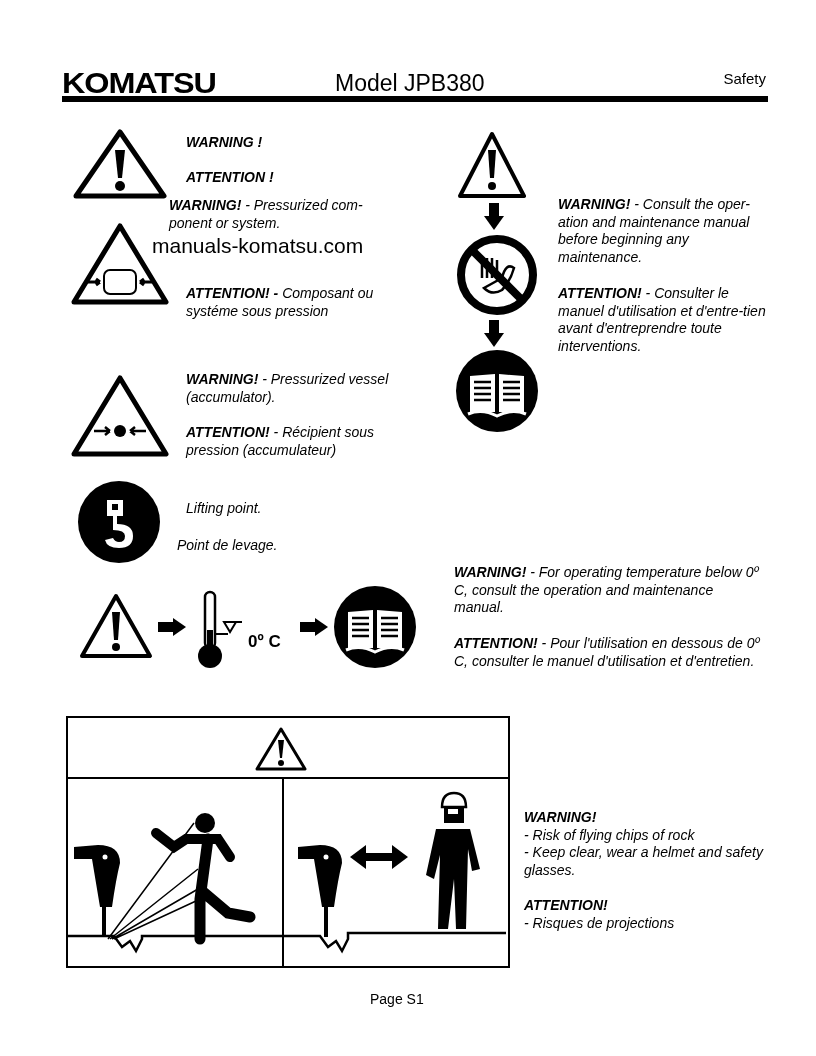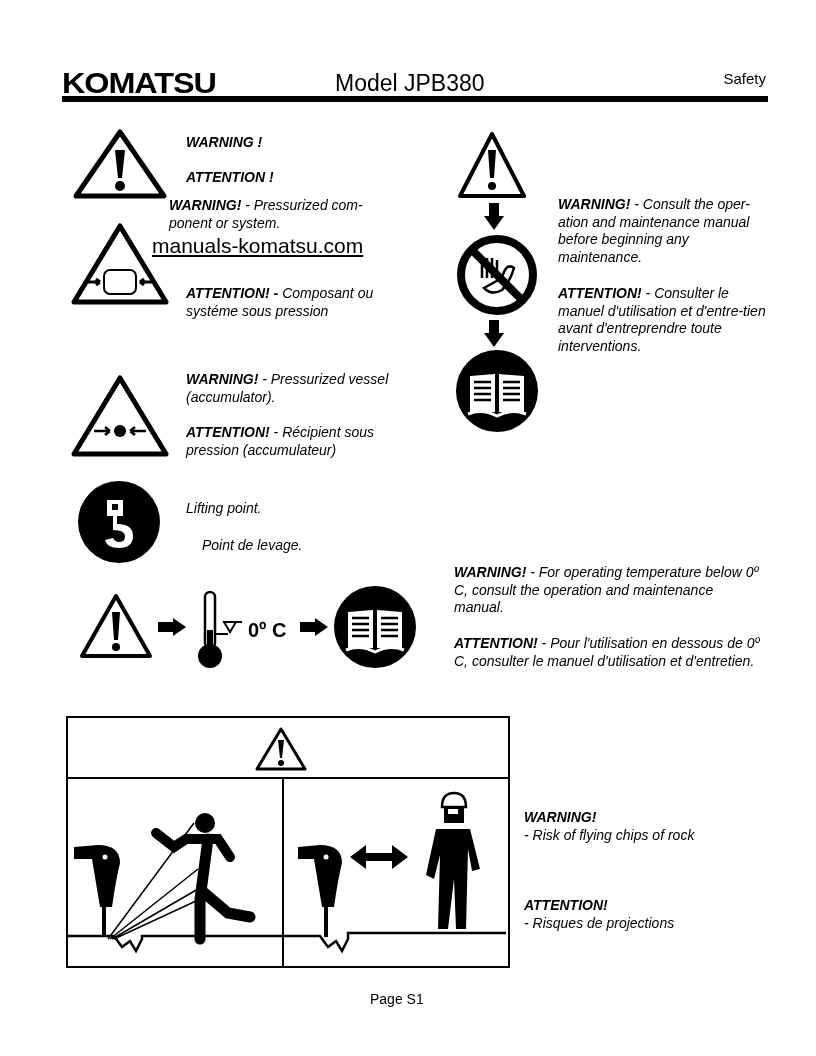--- a/index.html
+++ b/index.html
@@ -4,21 +4,21 @@
 <style>
   html, body { margin:0; padding:0; background:#ffffff; }
   body { width:816px; height:1056px; position:relative; overflow:hidden; font-family:"Liberation Sans", sans-serif; color:#000; }
   .abs { position:absolute; }
   .logo { left:62px; top:66px; font-family:"Liberation Sans", sans-serif; font-weight:900; font-size:30px; letter-spacing:-1px; transform:scaleX(1.08); transform-origin:left; }
   .model { left:290px; top:70px; font-size:23px;margin-left:45px; }
   .section { right:50px; top:70px; font-size:15px;margin-left:36px; }
   .rule { left:62px; top:96px; width:706px; height:6px; background:#000; }
   .txt { font-size:14px; line-height:17.5px;font-style:italic; }
   .txt b { font-weight:bold; }
-  .watermark { left:152px; top:234px; font-size:21px;text-decoration:underline; }
+  .watermark { left:152px; top:234px; font-size:21px; }
   .pageno { left:370px; top:991px; font-size:14px; }
   svg { display:block; }
   .panel { left:66px; top:716px; width:444px; height:252px; border:2px solid #000; box-sizing:border-box; }
   .p-line { left:0; top:59px; width:100%; height:2px; background:#000; }
   .p-div { left:214px; top:61px; width:2px; height:189px; background:#000; }
 </style>
 </head>
 <body>
 
 <div class="abs logo">KOMATSU</div>
@@ -58,21 +58,21 @@
 <div class="abs txt" style="left:186px;top:424px;width:220px;"><b>ATTENTION!</b><span> - Récipient sous pression (accumulateur)</span></div>
 
 <div class="abs" style="left:77px;top:480px;">
   <svg width="84" height="84" viewBox="0 0 84 84">
       <circle cx="42" cy="42" r="41" fill="#000"></circle>
       <path d="M30,20 L46,20 L46,36 L40,36 L40,44 Q56,44 56,56 Q56,68 42,68 Q30,68 28,60 L36,58 Q38,62 42,62 Q48,62 48,56 Q48,50 36,50 L36,36 L30,36 Z" fill="#fff"></path>
       <rect x="35" y="24" width="6" height="6" fill="#000"></rect>
     </svg>
 </div>
 <div class="abs txt" style="left:186px;top:500px;text-align:right;">Lifting point.</div>
-<div class="abs txt" style="left:202px;top:537px;text-align:right;">Point de levage.</div>
+<div class="abs txt" style="left:177px;top:537px;text-align:right;">Point de levage.</div>
 
 <div class="abs" style="left:456px;top:130px;">
   <svg width="72" height="70" viewBox="0 0 72 70">
       <polygon points="36,4 68,66 4,66" fill="#fff" stroke="#000" stroke-width="4" stroke-linejoin="round"></polygon>
       <path d="M32,20 L40,20 L38,48 L34,48 Z" fill="#000"></path>
       <circle cx="36" cy="56" r="4" fill="#000"></circle>
     </svg>
 </div>
 <div class="abs" style="left:484px;top:203px;">
   <svg width="20" height="28" viewBox="0 0 20 28">
@@ -120,21 +120,21 @@
 <div class="abs" style="left:196px;top:590px;">
   <svg width="56" height="80" viewBox="0 0 56 80">
       <rect x="9" y="2" width="10" height="56" rx="5" fill="#fff" stroke="#000" stroke-width="2.5"></rect>
       <circle cx="14" cy="66" r="12" fill="#000"></circle>
       <rect x="11" y="40" width="6" height="22" fill="#000"></rect>
       <line x1="19" y1="44" x2="32" y2="44" stroke="#000" stroke-width="2"></line>
       <path d="M28,32 L40,32 L34,42 Z" fill="#fff" stroke="#000" stroke-width="2"></path>
       <line x1="40" y1="32" x2="46" y2="32" stroke="#000" stroke-width="2"></line>
     </svg>
 </div>
-<div class="abs" style="left:248px;top:619px;font-size:20px;font-weight:bold;">0º C</div>
+<div class="abs" style="left:248px;top:632px;font-size:17px;font-weight:bold;">0º C</div>
 <div class="abs" style="left:300px;top:618px;">
   <svg width="28" height="18" viewBox="0 0 28 18">
       <rect x="0" y="4" width="16" height="10" fill="#000"></rect>
       <polygon points="15,0 28,9 15,18" fill="#000"></polygon>
     </svg>
 </div>
 <div class="abs" style="left:334px;top:586px;">
   <svg width="82" height="82" viewBox="0 0 82 82">
       <circle cx="41" cy="41" r="41" fill="#000"></circle>
       <path d="M14,26 L39,24 L39,62 L14,62 Z M43,24 L68,26 L68,62 L43,62 Z" fill="#fff"></path>
@@ -184,19 +184,20 @@
       <rect x="164" y="30" width="10" height="5" fill="#fff"></rect>
       <path d="M152,50 L186,50 L196,90 L188,92 L184,70 L182,150 L172,150 L170,100 L164,150 L154,150 L156,76 L150,100 L142,96 Z" fill="#000"></path>
       <path d="M0,157 L36,157 L44,168 L52,162 L58,172 L64,160 L64,154 L222,154" stroke="#000" stroke-width="2.5" fill="none"></path>
     </svg>
   </div>
 </div>
 
 <div class="abs txt" style="left:524px;top:809px;width:250px;">
   <b>WARNING!</b><br>
   <span>- Risk of flying chips of rock</span><br>
+  <span>- Keep clear, wear a helmet and safety glasses.</span>
 </div>
 <div class="abs txt" style="left:524px;top:897px;width:250px;">
   <b>ATTENTION!</b><br>
   <span>- Risques de projections</span><br>
 </div>
 
 <div class="abs pageno">Page S1</div>
 
 </body></html>

